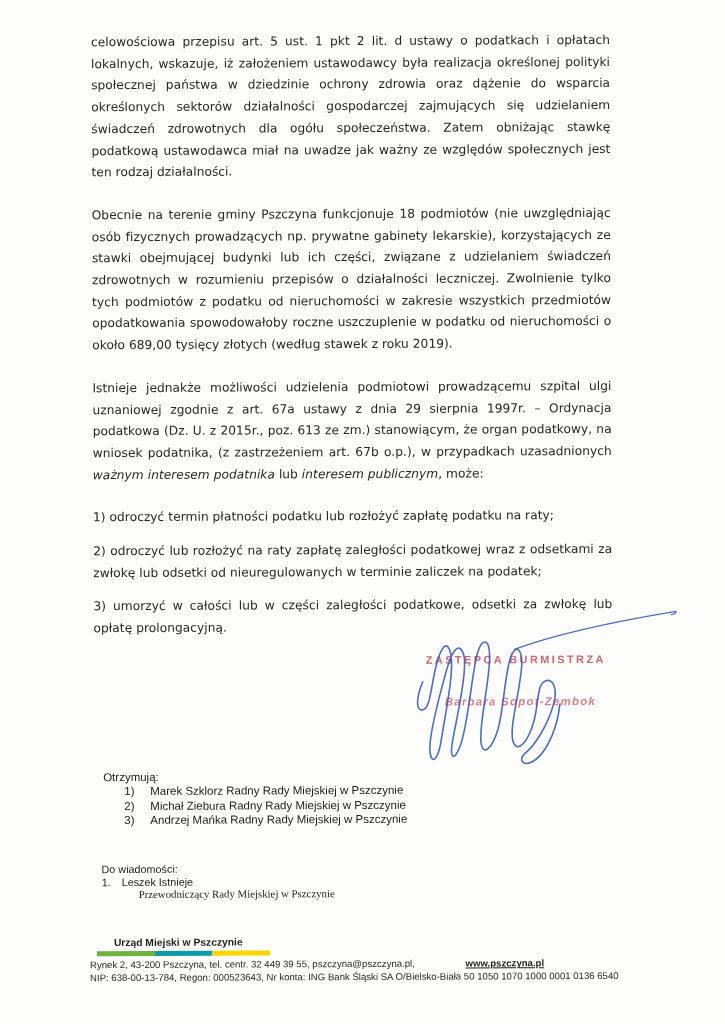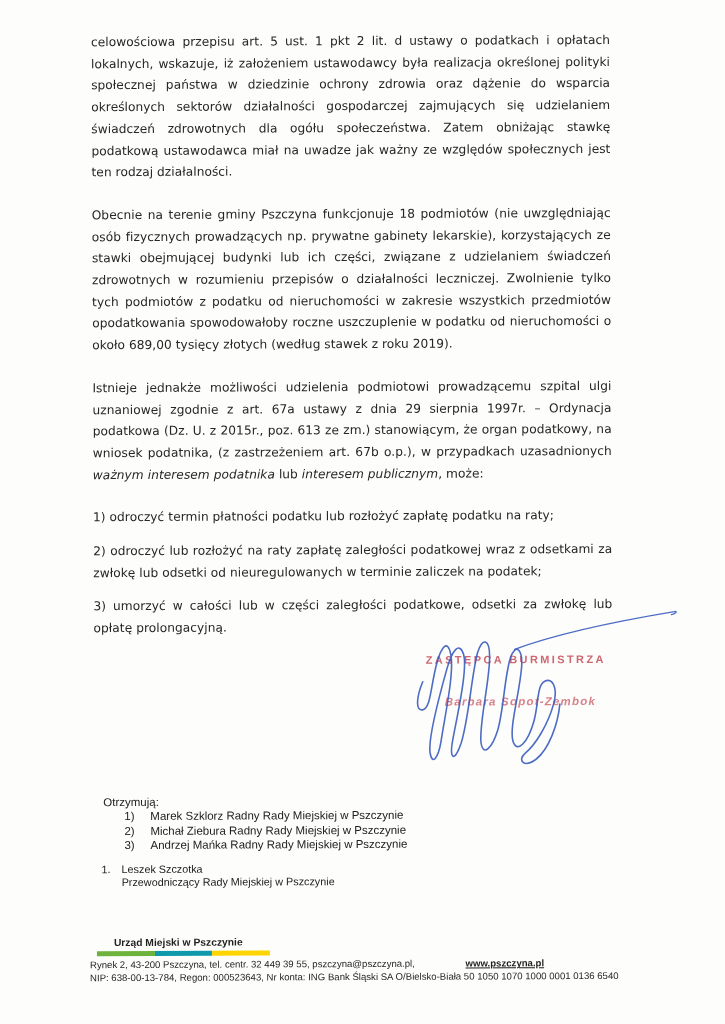--- a/index.html
+++ b/index.html
@@ -37,35 +37,35 @@
   }
   .stamp-name{
     position:absolute;left:36px;top:92px;white-space:nowrap;
     font-family:"Liberation Sans", sans-serif;
     font-size:11.5px;font-weight:700;font-style:italic;letter-spacing:1.2px;
     opacity:.66;
   }
   .sig-svg{position:absolute;left:0;top:0;}
   
   .otrzymuja{
-    position:absolute;left:102px;top:794px;
+    position:absolute;left:102px;top:769px;
     font-family:"Liberation Sans", sans-serif;
     font-size:11.5px;line-height:14.4px;color:#222;
   }
   .otrzymuja .row{display:flex;padding-left:21px;}
   .otrzymuja .num{width:26px;flex:none;}
   
   .dowiad{
     position:absolute;left:100px;top:862px;
     font-family:"Liberation Sans", sans-serif;
     font-size:10.8px;line-height:12.6px;color:#222;
   }
   .dowiad .row{display:flex;}
   .dowiad .num{width:20px;flex:none;}
-  .dowiad .sub{margin-left:20px;}
+  .dowiad .sub{margin-left:37px;font-family:Liberation Serif, serif;}
   
   .footer{
     position:absolute;left:88px;top:936px;width:600px;
     font-family:"Liberation Sans", sans-serif;
     font-size:9.6px;line-height:12.4px;color:#1f1f1f;
   }
   .footer-org{margin-left:24px;font-weight:700;font-size:10.3px;}
   .bar{margin:2px 0 3px 7px;width:173px;height:5px;display:flex;}
   .bar span{flex:1;height:100%;}
   .footer a{color:#1f1f1f;text-decoration:underline;font-weight:600;padding-left:48px;}
@@ -112,23 +112,24 @@
         <span class="num">2)</span>
         <span>Michał Ziebura Radny Rady Miejskiej w Pszczynie</span>
       </div>
       <div class="row">
         <span class="num">3)</span>
         <span>Andrzej Mańka Radny Rady Miejskiej w Pszczynie</span>
       </div>
     </div>
 
     <div class="dowiad">
+      <div>Do wiadomości:</div>
       <div class="row">
         <span class="num">1.</span>
-        <span>Leszek Szczotka</span>
+        <span>Leszek Istnieje</span>
       </div>
       <div class="sub">Przewodniczący Rady Miejskiej w Pszczynie</div>
     </div>
 
     <div class="footer">
       <div class="footer-org">Urząd Miejski w Pszczynie</div>
       <div class="bar">
         <span style="background: rgb(110, 180, 60);"></span>
         <span style="background: rgb(15, 154, 171);"></span>
         <span style="background: rgb(254, 213, 1);"></span>

